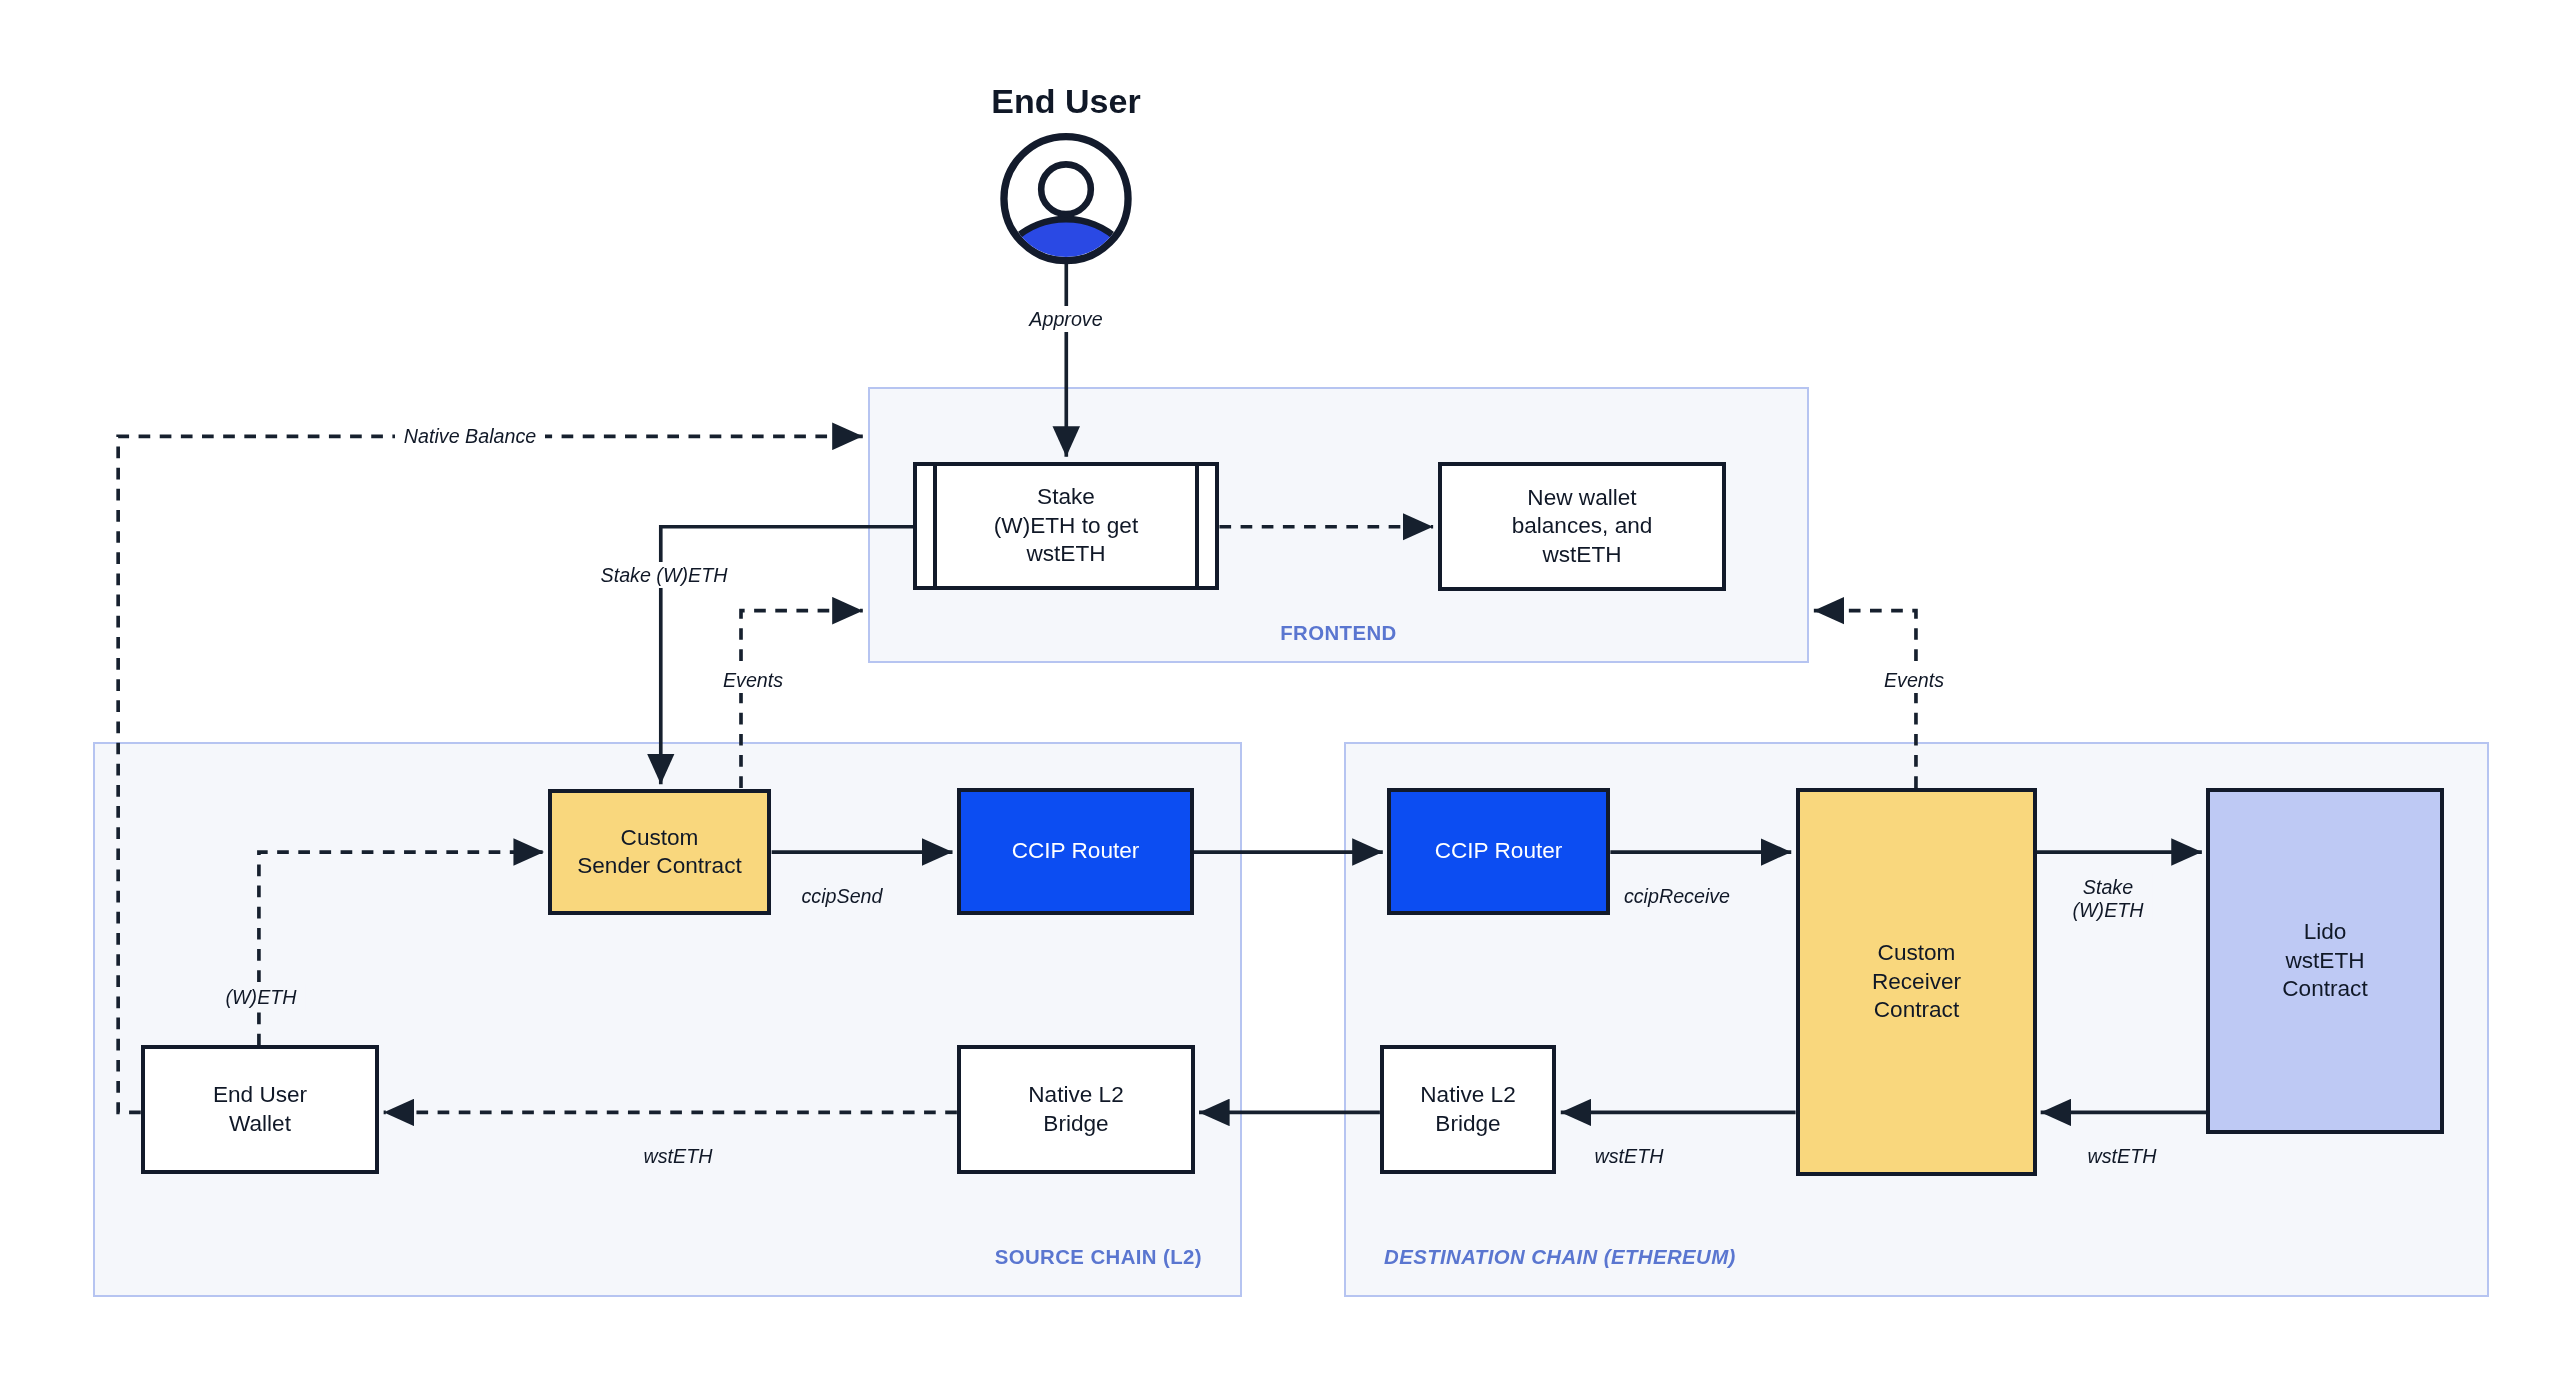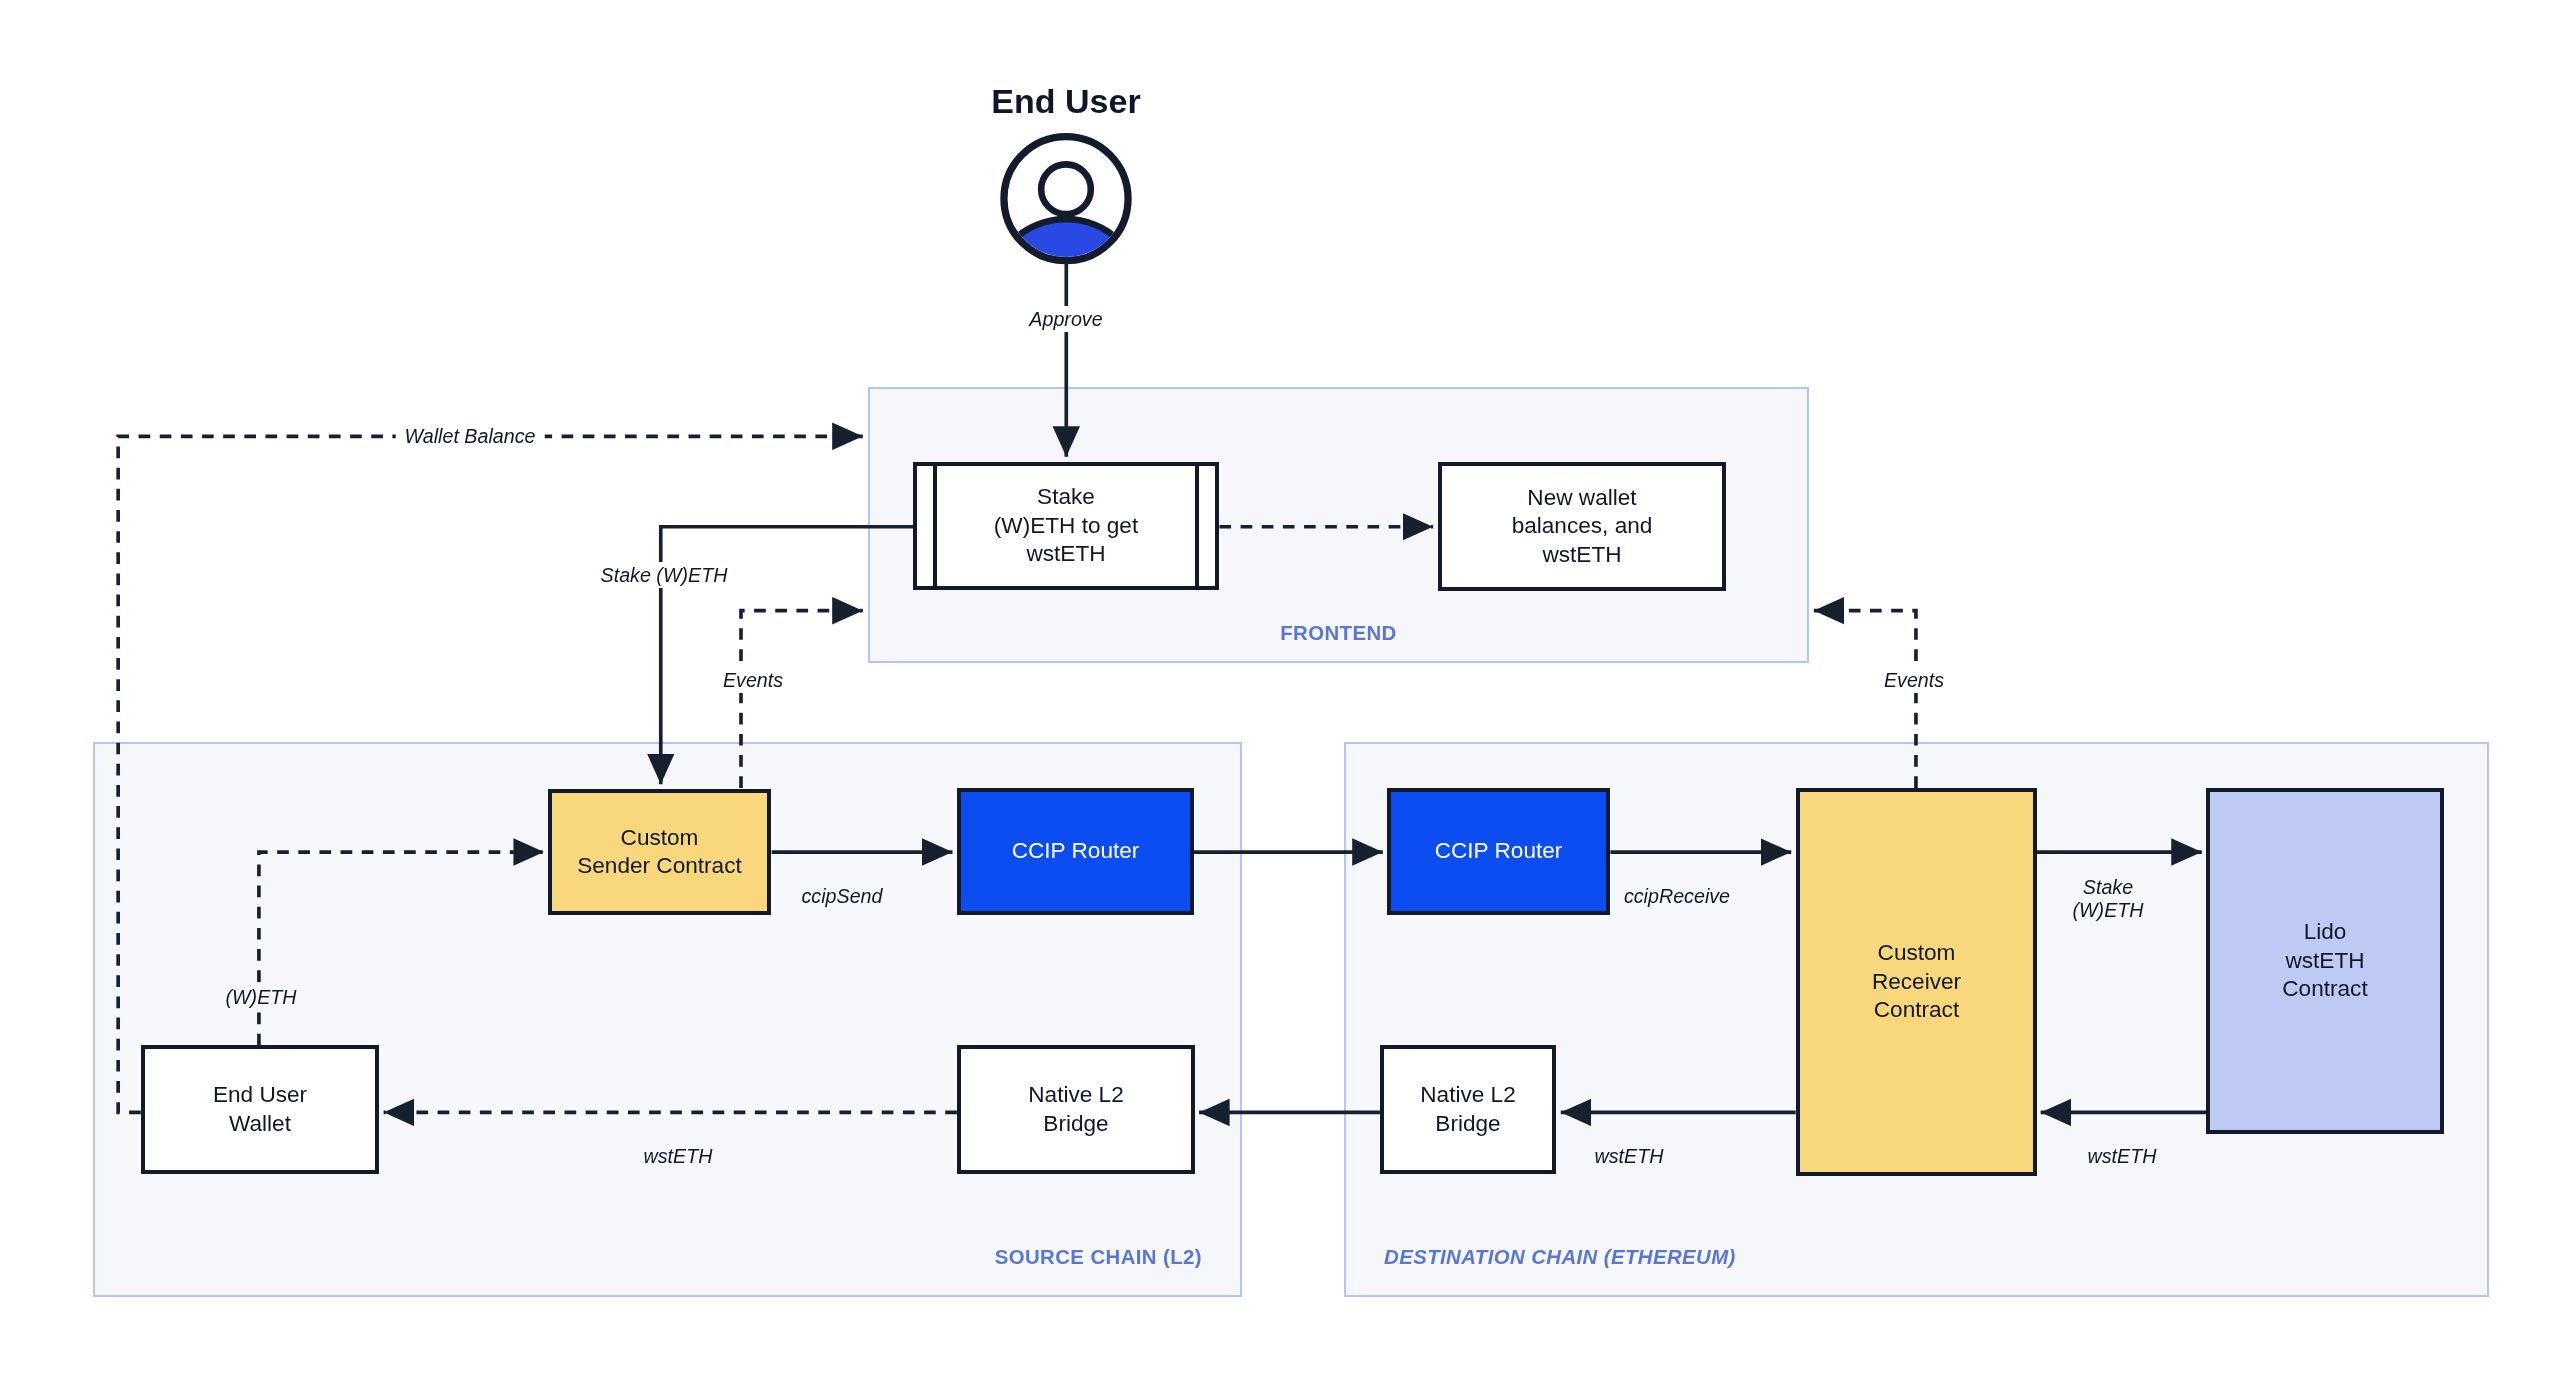--- a/index.html
+++ b/index.html
@@ -164,21 +164,21 @@
 wstETH
 Contract</div>
   <div class="node n-wallet">End User
 Wallet</div>
   <div class="node n-bridge-src">Native L2
 Bridge</div>
   <div class="node n-bridge-dest">Native L2
 Bridge</div>
 
   <div class="chip ch-approve">Approve</div>
-  <div class="chip ch-wallet-balance">Wallet Balance</div>
+  <div class="chip ch-wallet-balance">Native Balance</div>
   <div class="chip ch-stake-weth">Stake (W)ETH</div>
   <div class="chip ch-events-left">Events</div>
   <div class="chip ch-events-right">Events</div>
   <div class="chip inbg ch-ccipsend">ccipSend</div>
   <div class="chip inbg ch-ccipreceive">ccipReceive</div>
   <div class="chip inbg ch-stake-weth-right">Stake
 (W)ETH</div>
   <div class="chip inbg ch-weth">(W)ETH</div>
   <div class="chip inbg ch-wsteth-src">wstETH</div>
   <div class="chip inbg ch-wsteth-destbridge">wstETH</div>

